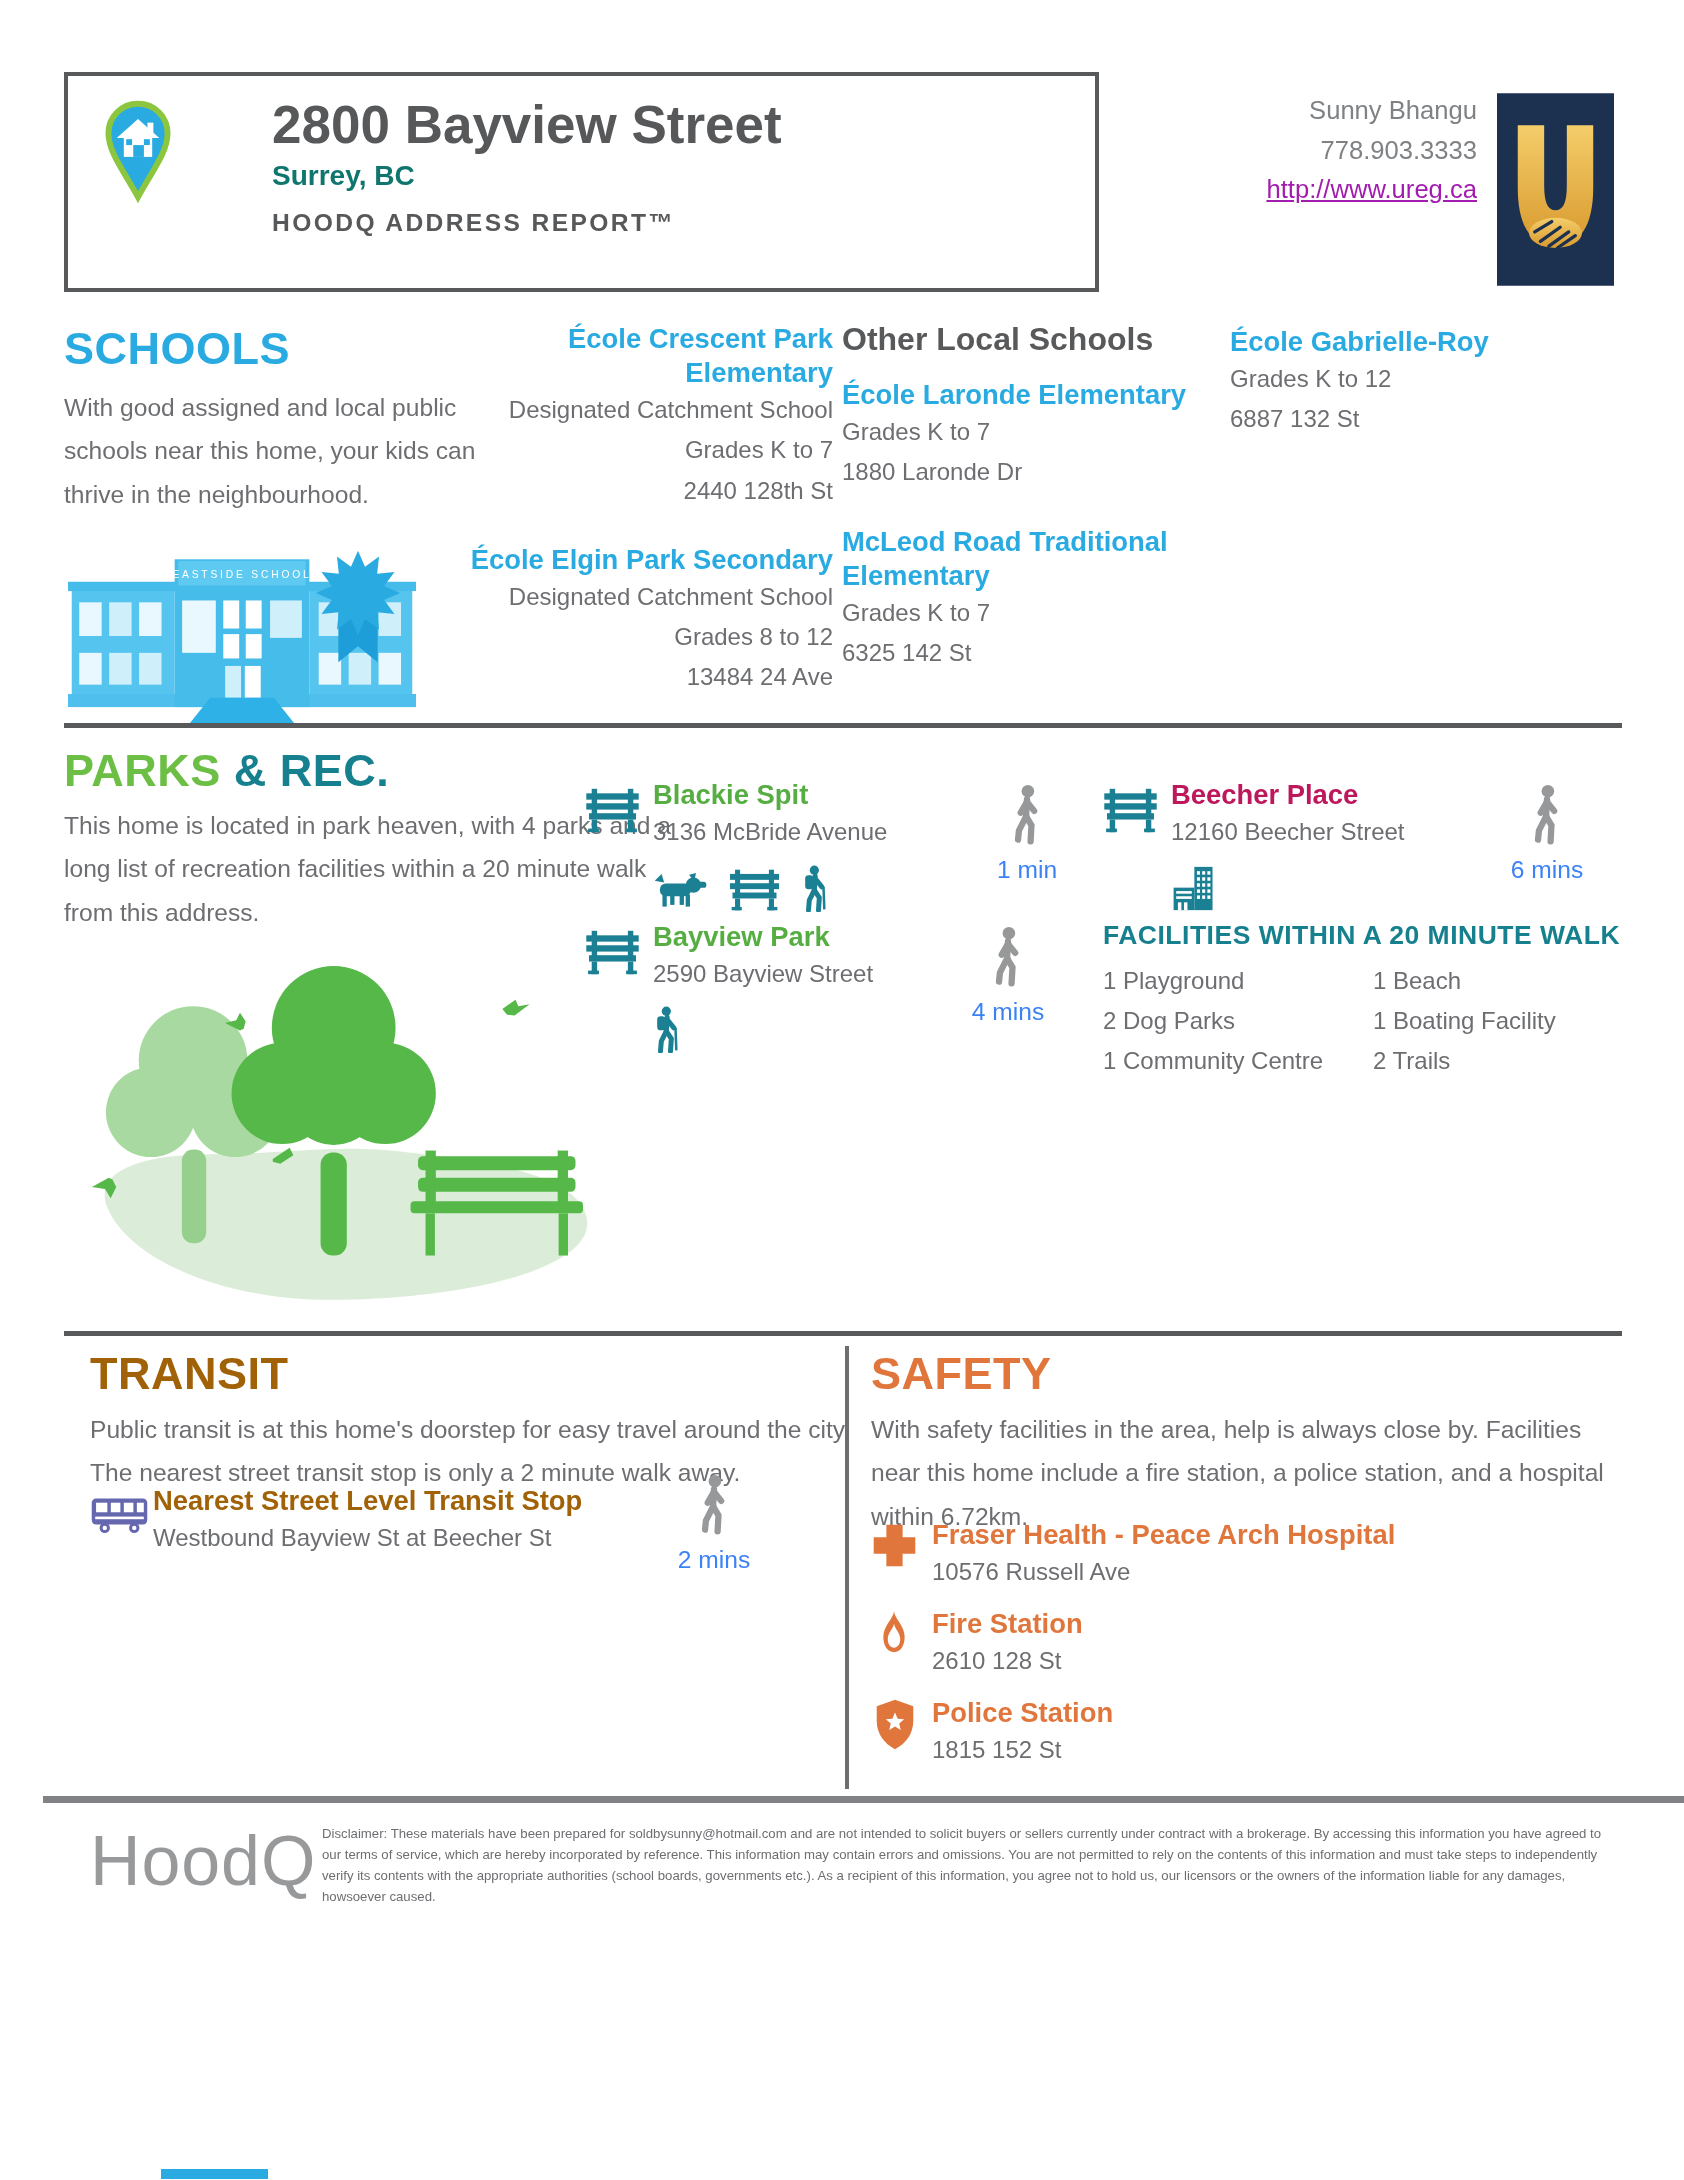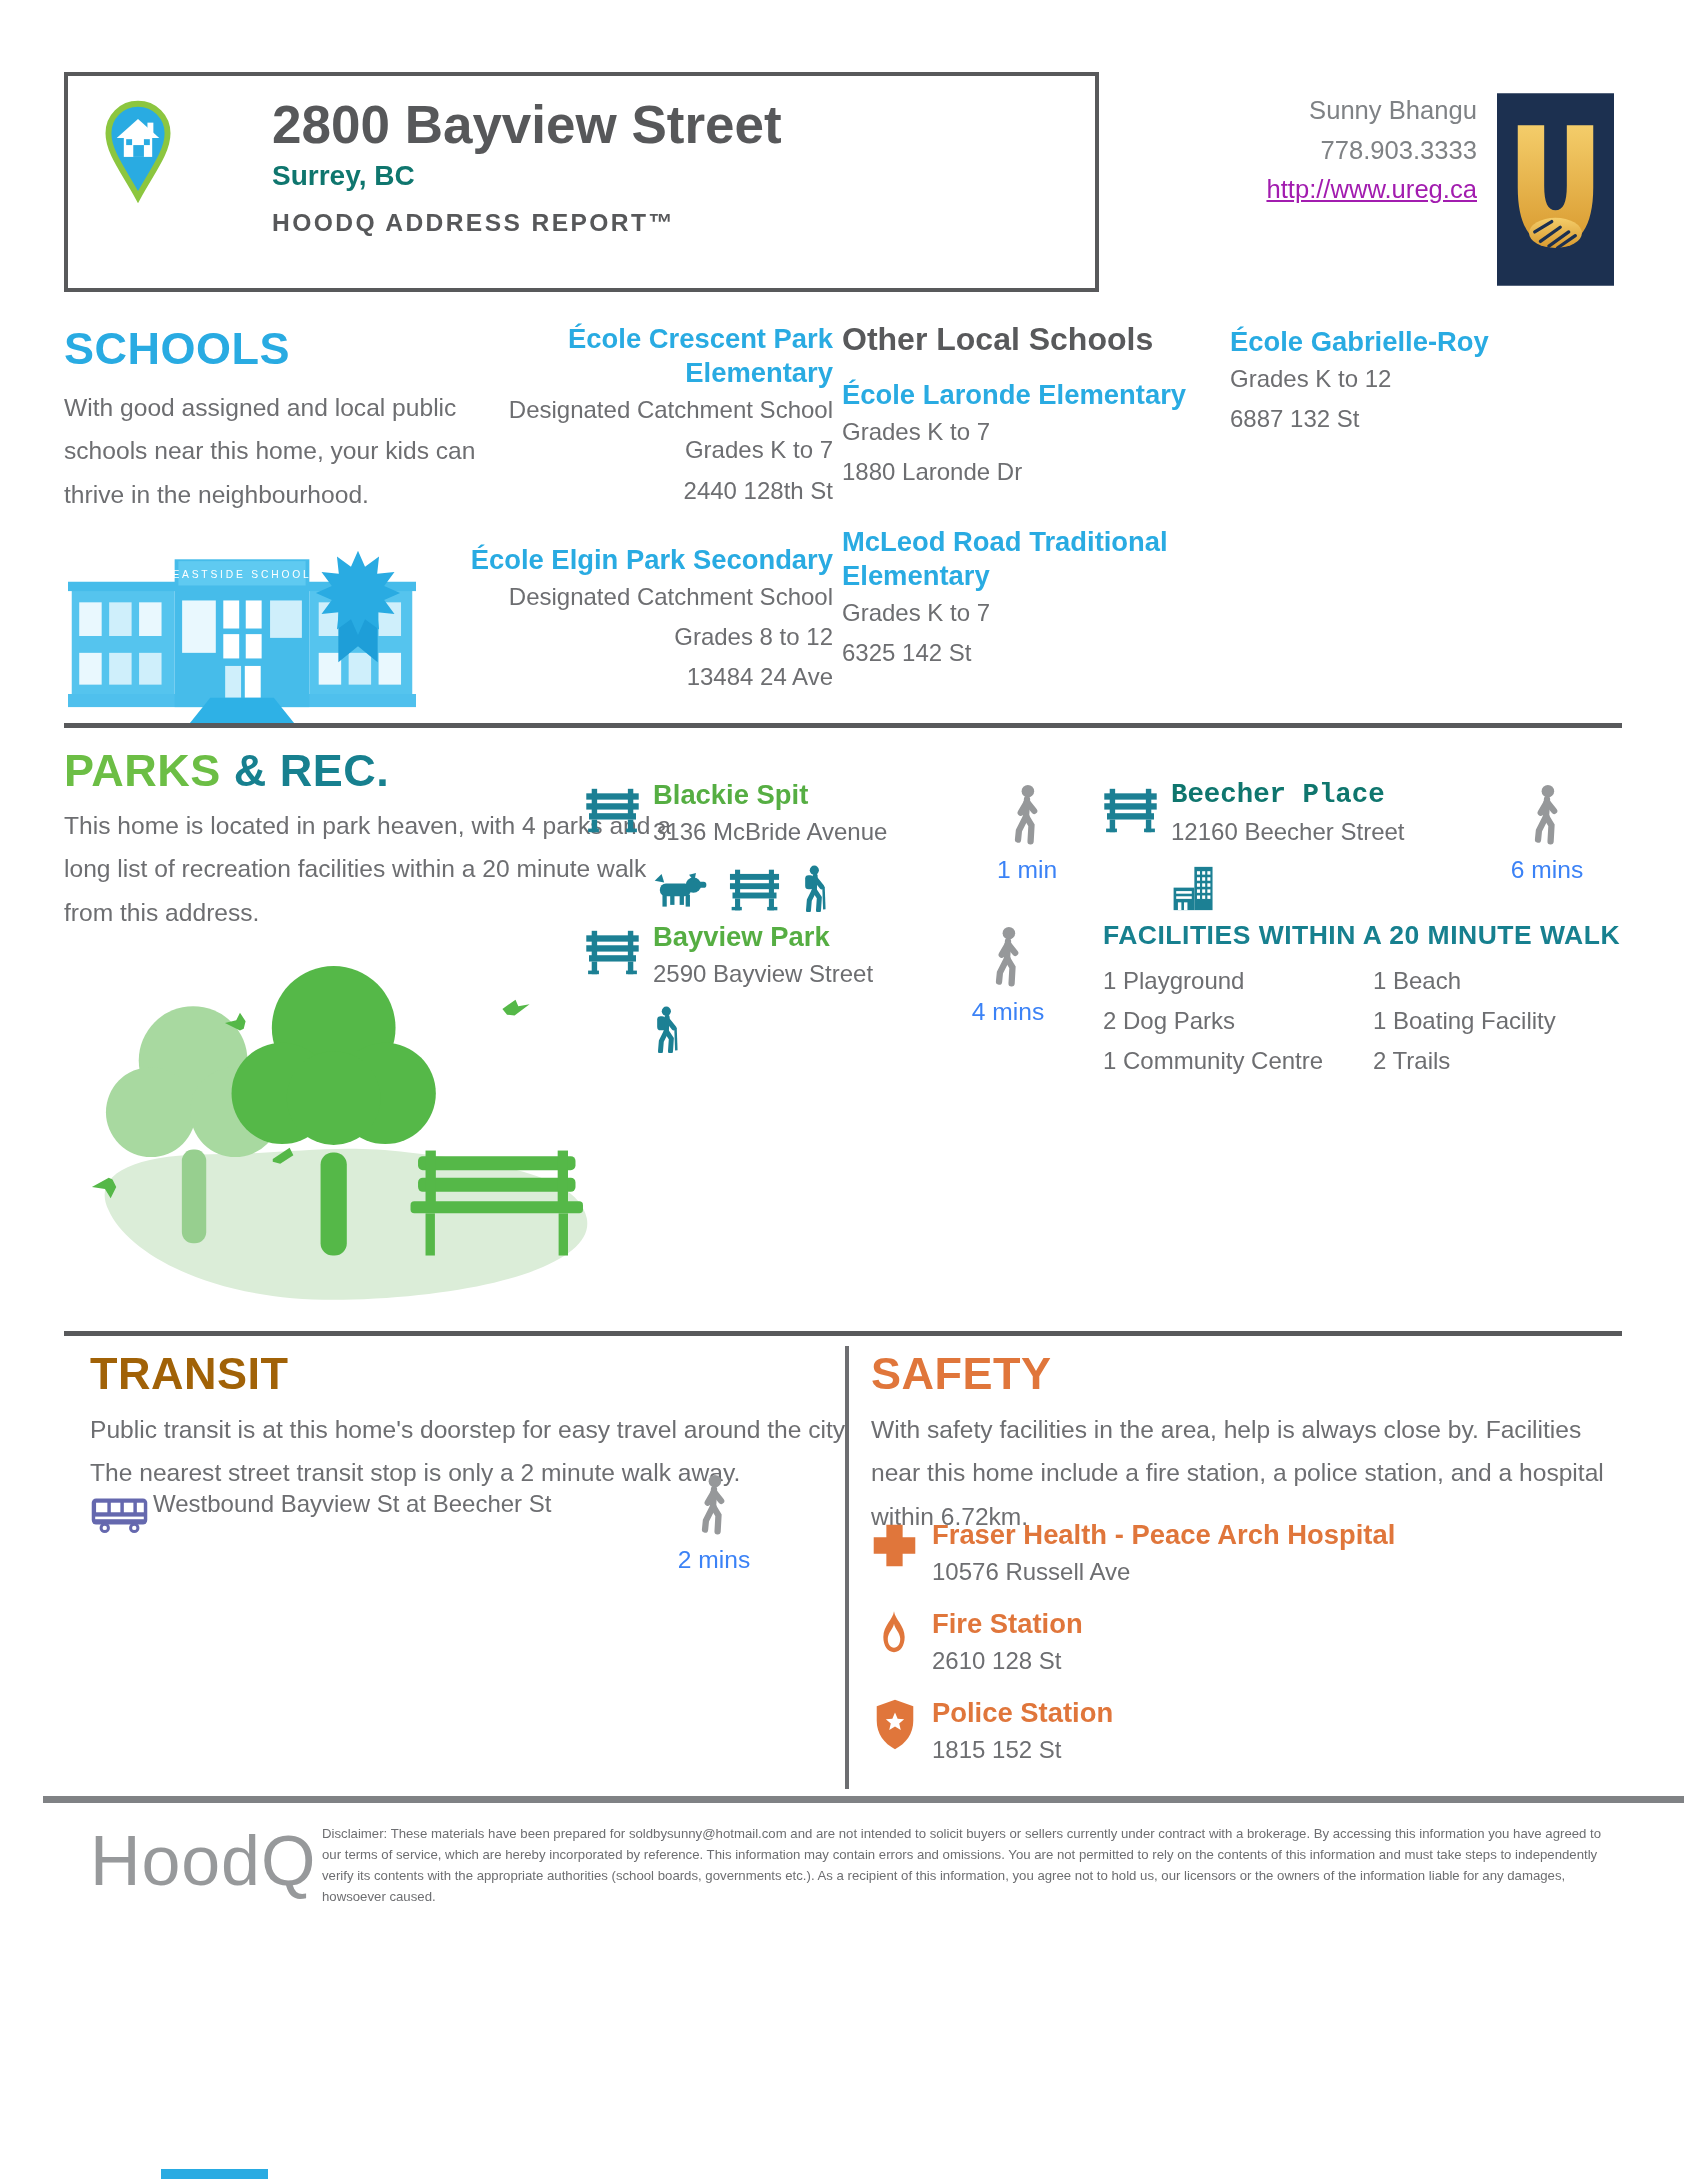--- a/index.html
+++ b/index.html
@@ -231,21 +231,21 @@
         <rect x="1" y="7" width="58" height="7"></rect>
         <rect x="1" y="18" width="58" height="7"></rect>
         <rect x="4" y="29" width="52" height="7"></rect>
         <rect x="7" y="36" width="6" height="14"></rect>
         <rect x="47" y="36" width="6" height="14"></rect>
         <rect x="3" y="46" width="12" height="4"></rect>
         <rect x="45" y="46" width="12" height="4"></rect>
       </svg>
   </div>
   <div class="abs" style="left:1171px;top:778px;width:341px;">
-    <div class="name" style="color:#0f766e;font-family:Liberation Mono, monospace;">Beecher Place</div>
+    <div class="name" style="color:#be185d;">Beecher Place</div>
     <div class="detail">12160 Beecher Street</div>
     <div style="margin-top:11.4px;" class="icon-teal">
       <svg viewBox="0 0 52 56" width="45" height="49">
           <rect x="27" y="3" width="21" height="50"></rect>
           <g fill="#fff">
             <rect x="30" y="8" width="3.5" height="4"></rect>
             <rect x="36" y="8" width="3.5" height="4"></rect>
             <rect x="42" y="8" width="3.5" height="4"></rect>
             <rect x="30" y="15" width="3.5" height="4"></rect>
             <rect x="36" y="15" width="3.5" height="4"></rect>
@@ -389,20 +389,21 @@
           <rect x="54" y="11" width="8" height="11"></rect>
           <rect x="6" y="27" width="56" height="3"></rect>
         </g>
         <circle cx="17" cy="40" r="6"></circle>
         <circle cx="51" cy="40" r="6"></circle>
         <circle cx="17" cy="40" r="2.5" fill="#fff"></circle>
         <circle cx="51" cy="40" r="2.5" fill="#fff"></circle>
       </svg>
   </div>
   <div class="abs" style="left:153px;top:1484px;width:530px;">
+    <div class="name purple">Nearest Street Level Transit Stop</div>
     <div class="detail">Westbound Bayview St at Beecher St</div>
   </div>
   <div class="abs walk" style="left:662px;top:1474px;">
     <span class="icon-gray"><svg viewBox="0 0 44 68" width="40" height="61">
           <circle cx="23" cy="8" r="7" fill="#96989A"></circle>
           <g stroke="#96989A" stroke-width="7" stroke-linecap="round" fill="none">
             <path d="M22 17 L21 36"></path>
             <path d="M21 36 L13 52 L12 62"></path>
             <path d="M21 36 L27 46 L26 64"></path>
             <path d="M22 20 L15 32"></path>

